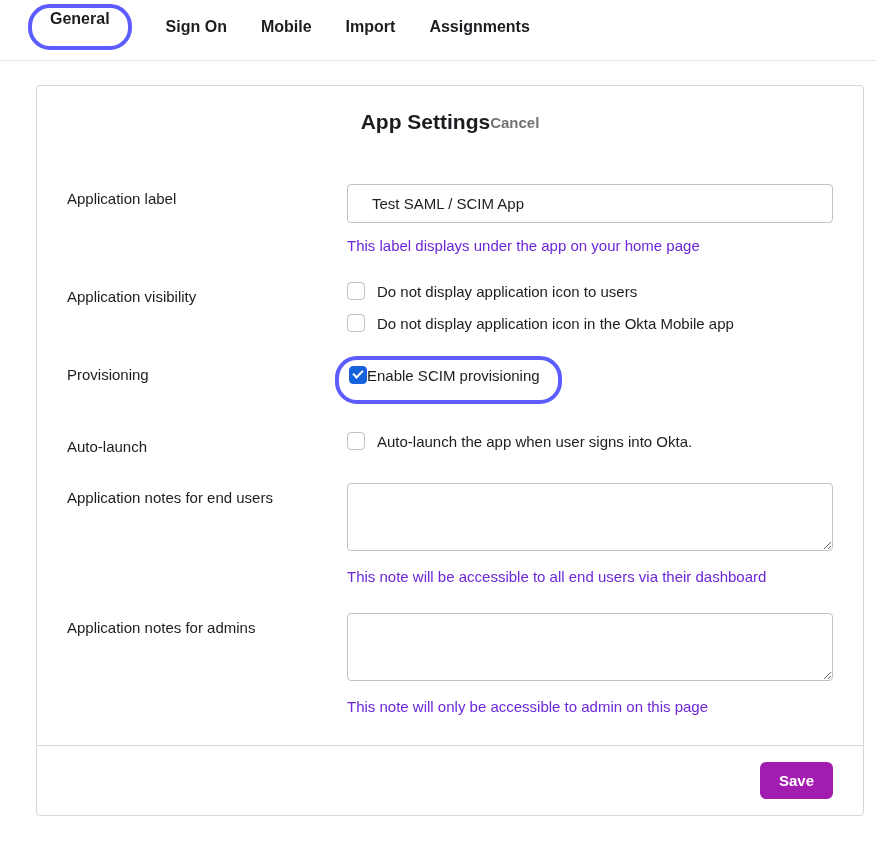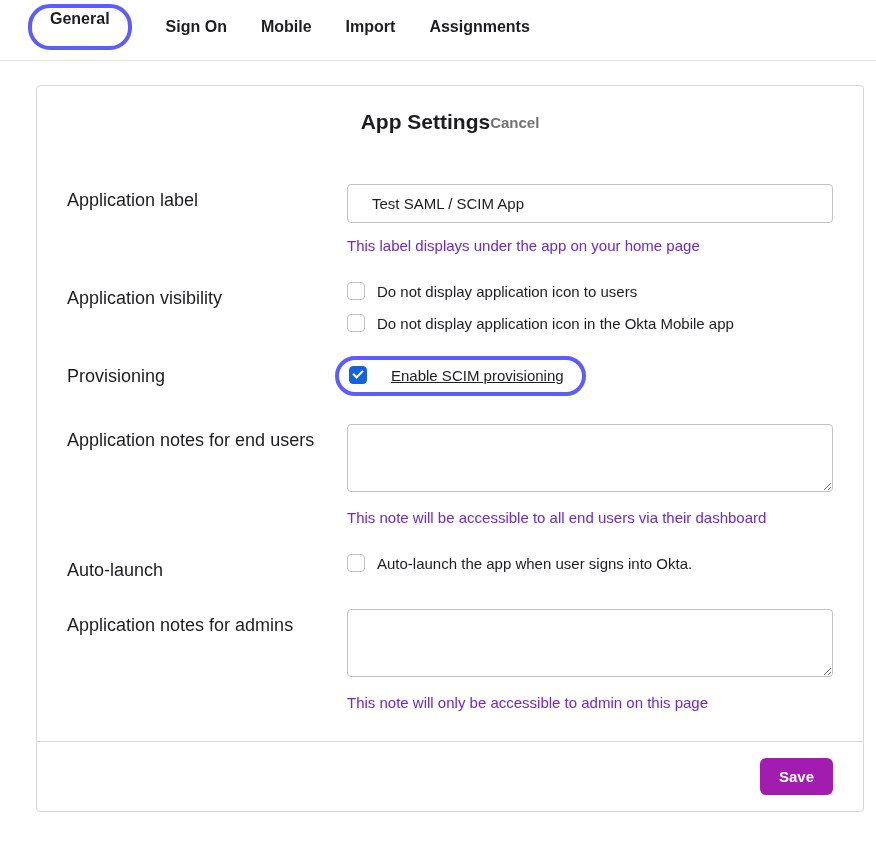--- a/index.html
+++ b/index.html
@@ -64,21 +64,21 @@
     .form-row {
       display: flex;
       align-items: flex-start;
       margin-top: 28px;
     }
     .form-row:first-child {
       margin-top: 20px;
     }
     .form-label {
       flex: 0 0 280px;
-      font-size: 18px;
+      font-size: 15px;
       color: #1d1d21;
       padding-top: 6px;
     }
     .form-control {
       flex: 1;
     }
     .text-input {
       width: 100%;
       padding: 10px 24px;
       font-size: 15px;
@@ -126,27 +126,26 @@
       border-width: 0 2px 2px 0;
       transform: rotate(45deg);
     }
     .checkbox-label {
       font-size: 15px;
       color: #1d1d21;
     }
     .provisioning-highlight {
       display: inline-flex;
       align-items: center;
-      gap: 24px;
+      gap: 0;
       border: 4px solid #5c5cff;
       border-radius: 22px;
-      padding: 6px 18px 8px 10px;
+      padding: 6px 18px 16px 10px;
       margin-left: -12px;
       margin-top: -4px;
-      text-decoration: underline;
     }
     .textarea-input {
       width: 100%;
       min-height: 68px;
       padding: 10px 12px;
       font-size: 15px;
       border: 1px solid #c1c1c8;
       border-radius: 4px;
       font-family: inherit;
       resize: both;
@@ -214,38 +213,38 @@
       <div class="form-label">Provisioning</div>
       <div class="form-control">
         <div class="provisioning-highlight">
           <div class="checkbox checked"></div>
           <span class="checkbox-label">Enable SCIM provisioning</span>
         </div>
       </div>
     </div>
 
     <div class="form-row">
-      <div class="form-label">Application notes for end users</div>
-      <div class="form-control">
-        <textarea class="textarea-input" style=""></textarea>
-        <div class="help-text">This note will be accessible to all end users via their dashboard</div>
-      </div>
-    </div>
-
-    <div class="form-row">
       <div class="form-label">Auto-launch</div>
       <div class="form-control">
         <div class="checkbox-row">
           <div class="checkbox"></div>
           <span class="checkbox-label">Auto-launch the app when user signs into Okta.</span>
         </div>
       </div>
     </div>
 
     <div class="form-row">
+      <div class="form-label">Application notes for end users</div>
+      <div class="form-control">
+        <textarea class="textarea-input" style=""></textarea>
+        <div class="help-text">This note will be accessible to all end users via their dashboard</div>
+      </div>
+    </div>
+
+    <div class="form-row">
       <div class="form-label">Application notes for admins</div>
       <div class="form-control">
         <textarea class="textarea-input" style=""></textarea>
         <div class="help-text">This note will only be accessible to admin on this page</div>
       </div>
     </div>
 
   </div>
 
   <div class="panel-footer">

